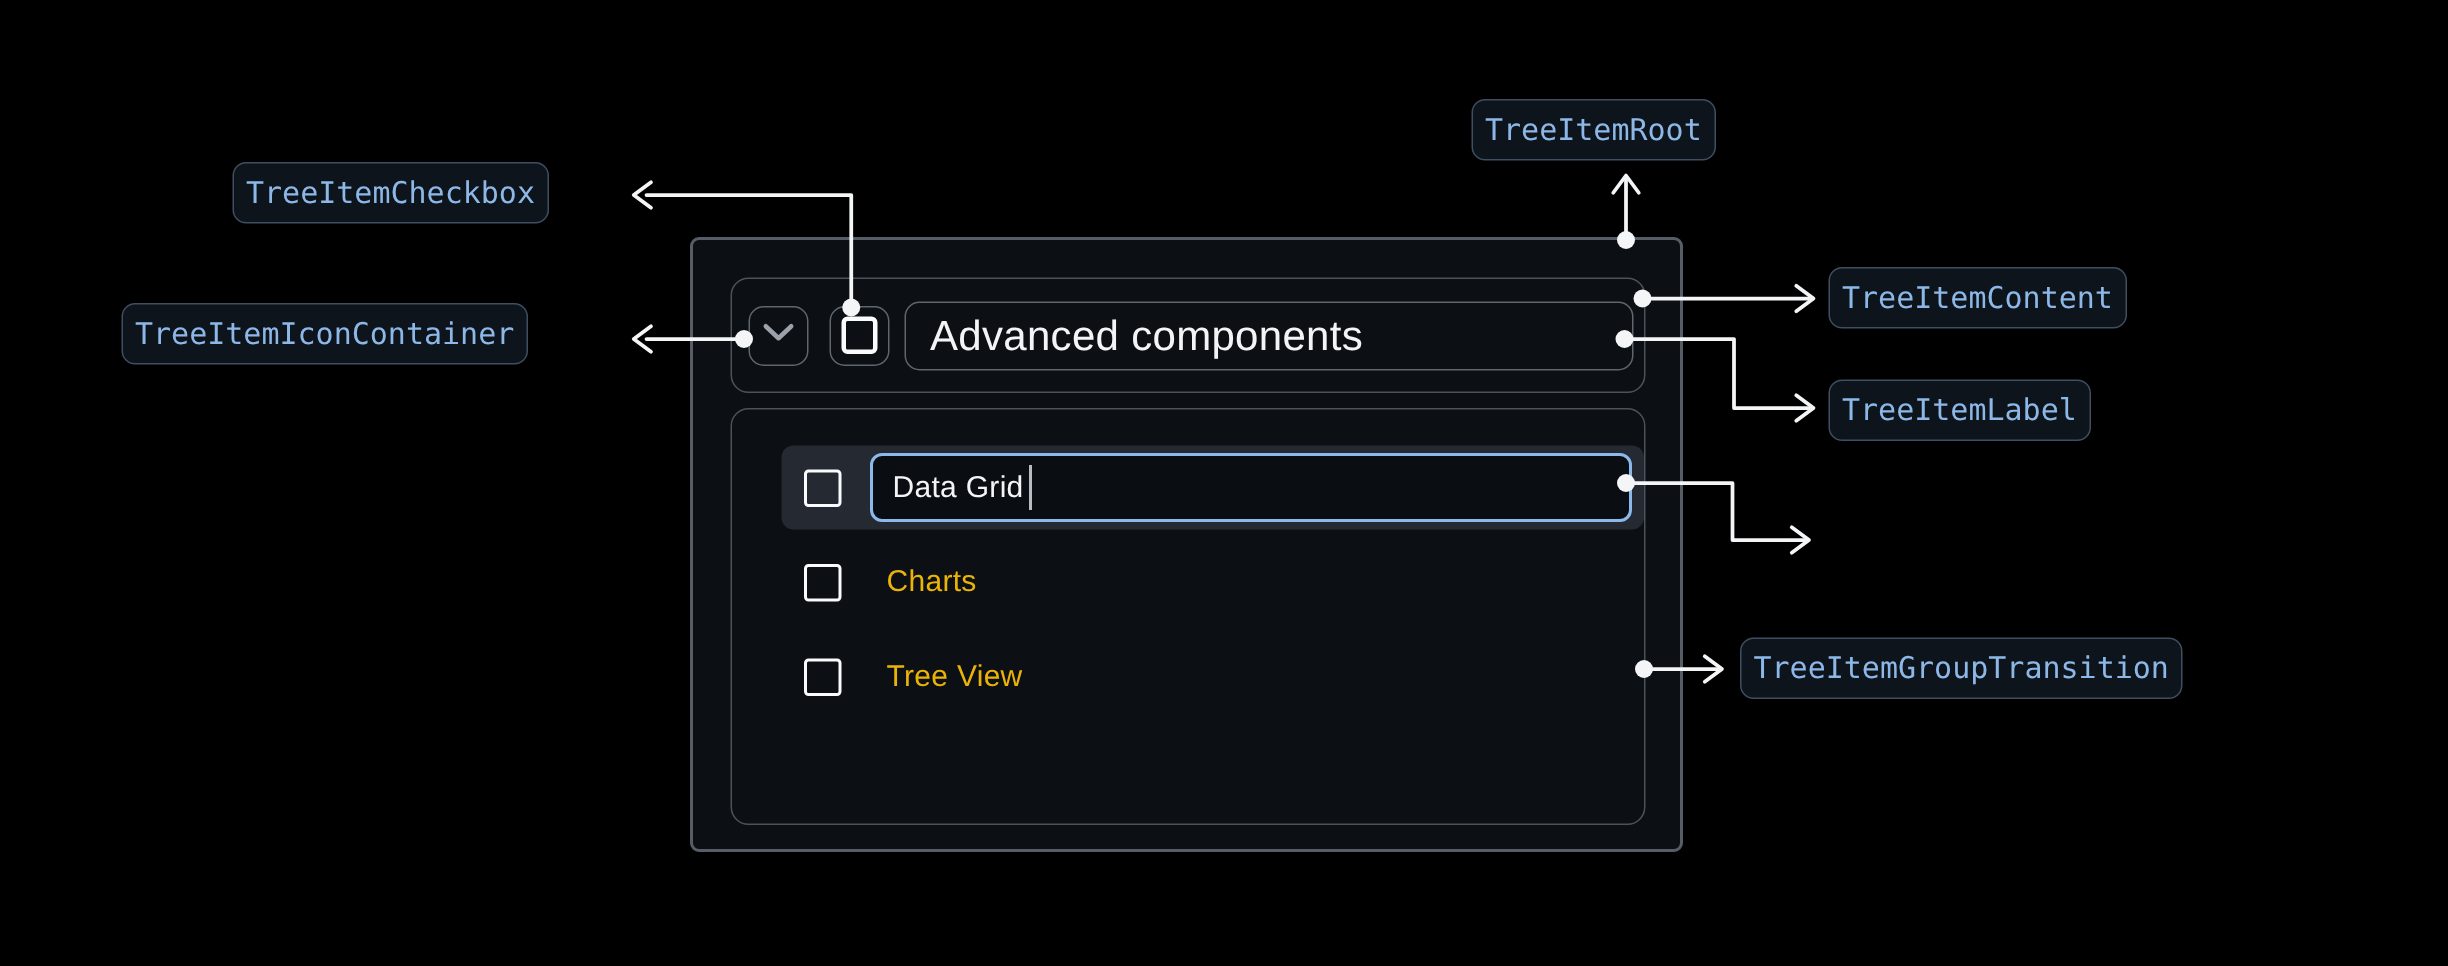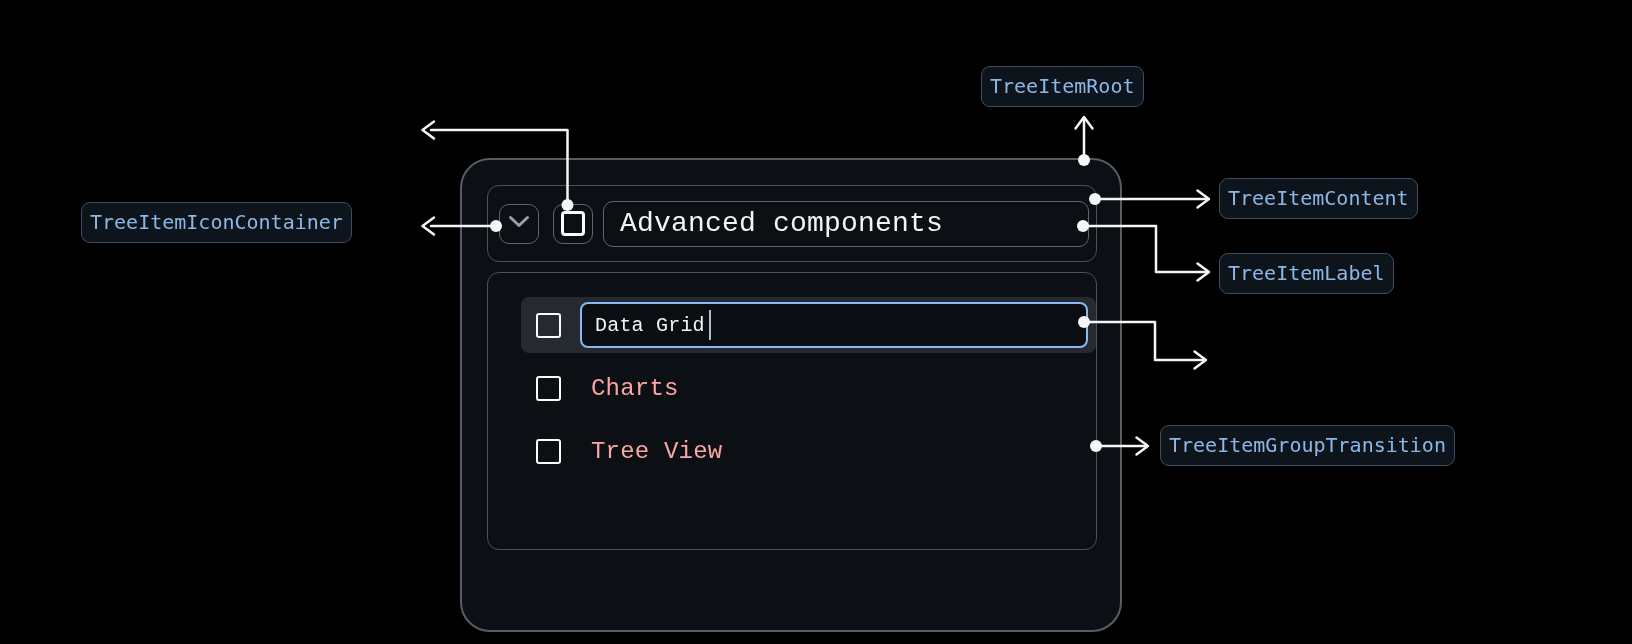--- a/index.html
+++ b/index.html
@@ -1,41 +1,41 @@
 <!DOCTYPE html>
 <html><head>
 <meta charset="utf-8">
 <style>
   html,body{margin:0;padding:0;background:#000;}
   .canvas{position:relative;width:1632px;height:644px;background:#000000;overflow:hidden;
           font-family:"Liberation Sans",sans-serif;}
 
   
-  .tree-root{position:absolute;left:460px;top:158px;width:662px;height:474px;
-             background:#0c0f14;border:2px solid #565d66;border-radius:30px;box-sizing:border-box;font-family:Liberation Mono, monospace;}
+  .tree-root{position:absolute;left:460px;top:158px;width:662px;height:410px;
+             background:#0c0f14;border:2px solid #565d66;border-radius:6px;box-sizing:border-box;}
   .tree-content{position:absolute;left:25px;top:25px;width:610px;height:77px;
                 border:1.5px solid #4b525b;border-radius:12px;box-sizing:border-box;
                 display:flex;align-items:center;padding-left:11px;}
   .icon-btn{width:40px;height:40px;border:1.5px solid #5f666f;border-radius:10px;
             box-sizing:border-box;display:flex;align-items:center;justify-content:center;flex:0 0 auto;}
   .checkbox-wrap{width:40px;height:40px;margin-left:14px;border:1.5px solid #5f666f;border-radius:10px;
                  box-sizing:border-box;display:flex;align-items:center;justify-content:center;flex:0 0 auto;}
   .cb{width:24px;height:25px;border:3px solid #fafbfc;border-radius:4px;box-sizing:border-box;}
   .label-box{flex:1;height:46px;margin-left:10px;margin-right:7px;border:1.5px solid #5f666f;
              border-radius:10px;box-sizing:border-box;display:flex;align-items:center;padding-left:16px;
              font-size:28px;color:#f3f4f6;letter-spacing:0.2px;}
   .tree-group{position:absolute;left:25px;top:112px;width:610px;height:278px;
               border:1.5px solid #4b525b;border-radius:12px;box-sizing:border-box;
               padding:24px 0 0 33px;}
   .row{display:flex;align-items:center;height:56px;width:575px;box-sizing:border-box;}
   .row + .row{margin-top:7px;}
   .row.selected{background:#252a32;border-radius:8px;}
   .row .cb-sm{width:25px;height:25px;margin-left:15px;border:2.5px solid #fafbfc;border-radius:3px;
               box-sizing:border-box;flex:0 0 auto;}
-  .row .row-label{margin-left:30px;font-size:24px;color:#fca5a5;letter-spacing:0.2px;}
+  .row .row-label{margin-left:30px;font-size:20px;color:#eab308;letter-spacing:0.2px;}
   .label-input{margin-left:19px;width:508px;height:46px;border:2px solid #8bb9ec;border-radius:8px;
                background:#0a0d12;box-sizing:border-box;display:flex;align-items:center;padding-left:13px;}
   .label-input .val{font-size:20px;color:#f3f4f6;letter-spacing:0.2px;}
   .caret{width:2px;height:30px;background:#b6bcc3;margin-left:4px;}
 
   
   .chip{position:absolute;height:41px;line-height:38px;padding:0 8px;box-sizing:border-box;
         background:#0e141c;border:1.5px solid #3f4e60;border-radius:9px;
         font-family:"DejaVu Sans Mono",monospace;font-size:20px;color:#8cb7e7;white-space:nowrap;}
   .chip.c-checkbox{left:155px;top:108px;}
@@ -91,20 +91,21 @@
 
 
       <div class="row">
         <span class="cb-sm"></span>
         <span class="row-label">Tree View</span>
       </div>
 
     </div>
   </div>
 
+  <div class="chip c-checkbox">TreeItemCheckbox</div>
   <div class="chip c-icon">TreeItemIconContainer</div>
   <div class="chip c-root">TreeItemRoot</div>
   <div class="chip c-content">TreeItemContent</div>
   <div class="chip c-label">TreeItemLabel</div>
   <div class="chip c-group">TreeItemGroupTransition</div>
 
   <svg class="overlay" viewBox="0 0 1632 644">
 
     <path d="M567.5 205 V130 H431"></path>
     <path d="M434 121.5 L422.5 130 L434 138.5"></path>

